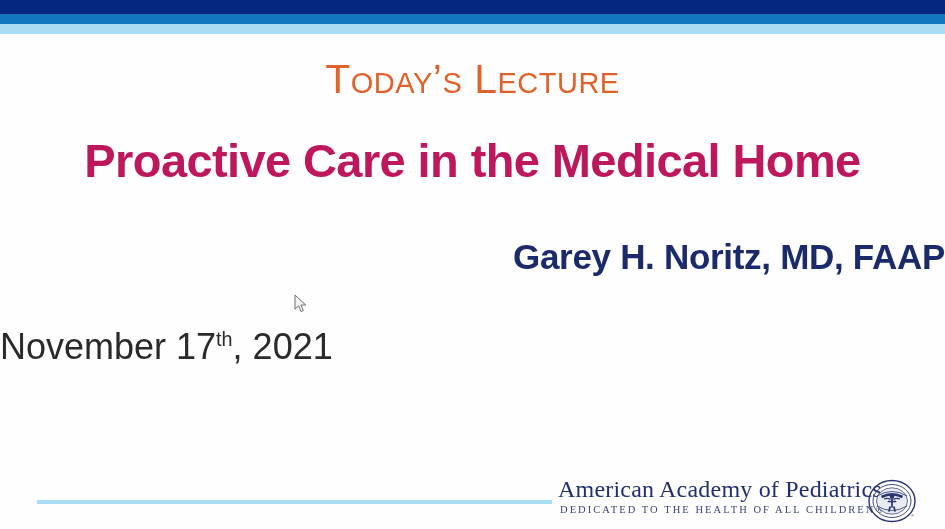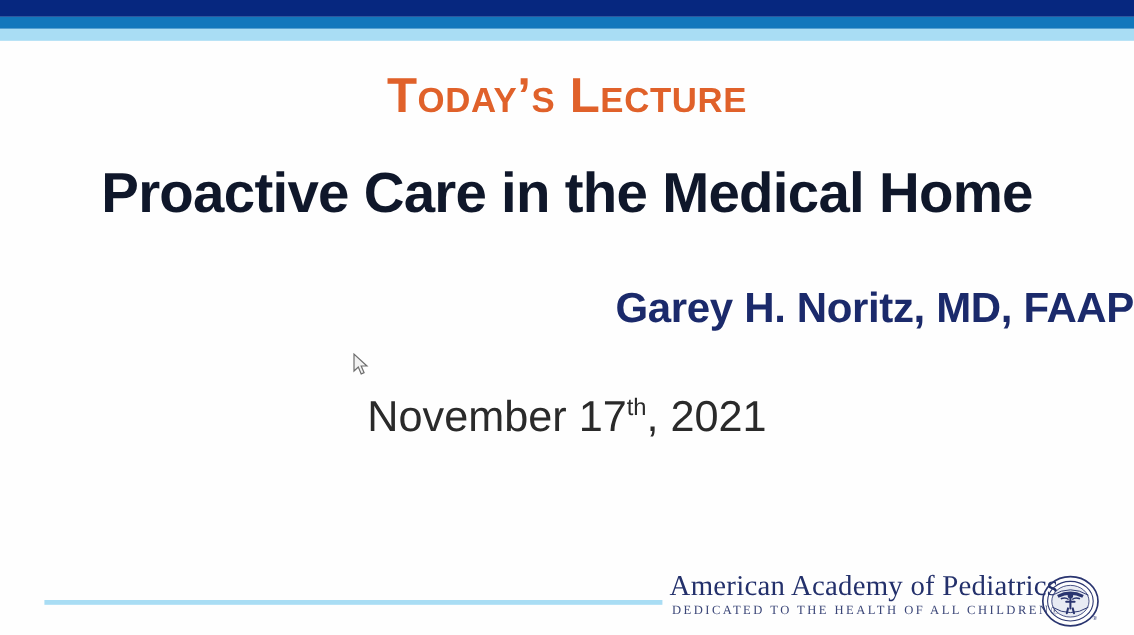--- a/index.html
+++ b/index.html
@@ -42,36 +42,36 @@
   }
 
   
   .kicker {
     position: absolute;
     left: 0; top: 58px;
     width: 945px;
     text-align: center;
     font-family: "Liberation Sans", sans-serif;
     color: #E0612A;
-    font-weight: bold;
+    font-weight: normal;
     font-size: 41px;
     font-variant: small-caps;
     letter-spacing: 0.5px;
     line-height: 1.05;
     white-space: pre;
   }
 
   
   .title {
     position: absolute;
     left: 0; top: 135px;
     width: 945px;
     text-align: center;
     font-family: "Liberation Sans", sans-serif;
-    color: #0f172a;
+    color: #be185d;
     font-weight: bold;
     font-size: 47px;
     letter-spacing: -0.6px;
     line-height: 1.1;
   }
 
   
   .presenter {
     position: absolute;
     left: 0; top: 238px;
@@ -83,21 +83,21 @@
     font-size: 35px;
     letter-spacing: -0.3px;
     line-height: 1.1;
   }
 
   
   .date {
     position: absolute;
     left: 0; top: 327px;
     width: 945px;
-    text-align: center;
+    text-align: left;
     font-family: "Liberation Sans", sans-serif;
     color: #2A2A2A;
     font-weight: normal;
     font-size: 36px;
     letter-spacing: 0px;
     line-height: 1.1;
   }
   .date sup {
     font-size: 0.55em;
     vertical-align: super;

